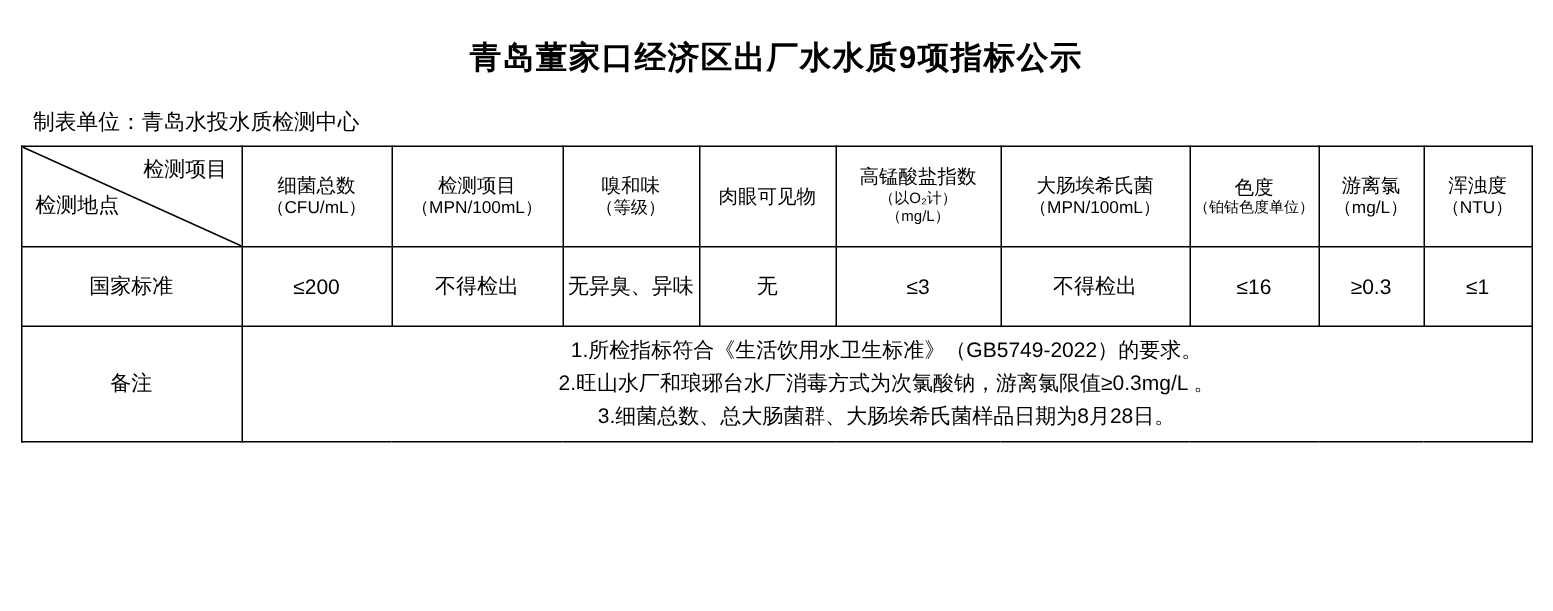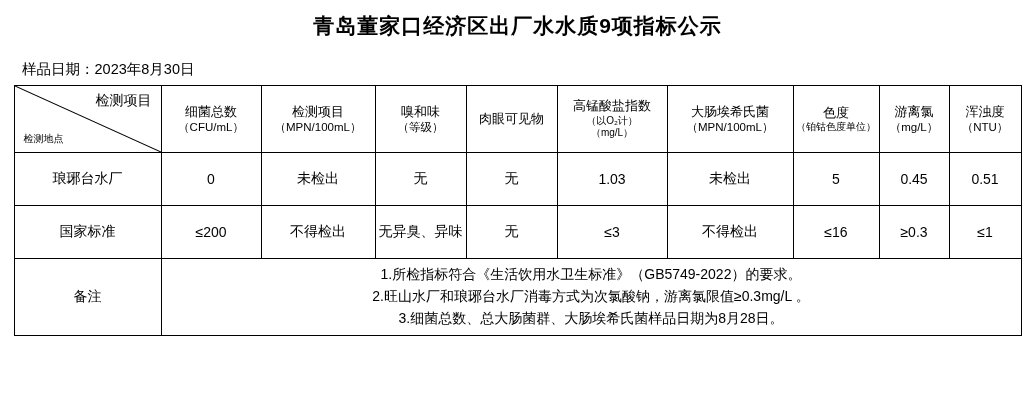--- a/index.html
+++ b/index.html
@@ -21,20 +21,21 @@
     box-sizing: border-box;
   }
   .title {
     text-align: center;
     font-size: 21px;
     font-weight: bold;
     letter-spacing: 1px;
     padding-top: 12px;
     padding-bottom: 2px;
     font-family: "Liberation Sans", "DejaVu Sans", sans-serif;
+    margin-top: 12px;
   }
   .meta-row {
     display: flex;
     justify-content: space-between;
     align-items: flex-end;
     padding: 18px 22px 6px 22px;
     font-size: 14.5px;
   }
   .meta-left, .meta-right {
     white-space: nowrap;
@@ -84,22 +85,22 @@
   }
   .corner .c-top {
     position: absolute;
     right: 9px;
     top: 6px;
     font-size: 14px;
   }
   .corner .c-bottom {
     position: absolute;
     left: 9px;
-    bottom: 6px;
-    font-size: 10px;
+    bottom: 18px;
+    font-size: 14px;
     font-family: Liberation Serif, serif;
   }
   .data-row td {
     height: 48px;
   }
   .row-label {
     font-size: 14.5px;
   }
   .remark-row td {
     vertical-align: middle;
@@ -119,21 +120,21 @@
   }
 </style>
 </head>
 <body>
 
 <div class="page">
 
   <div class="title">青岛董家口经济区出厂水水质9项指标公示</div>
 
   <div class="meta-row">
-    <div class="meta-right">样品日期：2023年8月30日</div>
+    <div class="meta-left">制表单位：青岛水投水质检测中心</div>
   </div>
 
   <table class="water">
     <colgroup>
       <col style="width:147px">
       <col style="width:100px">
       <col style="width:114px">
       <col style="width:91px">
       <col style="width:91px">
       <col style="width:110px">
@@ -184,32 +185,20 @@
           <span class="hdr-main">游离氯</span>
           <span class="hdr-sub">（mg/L）</span>
         </th>
         <th class="hdr-cell">
           <span class="hdr-main">浑浊度</span>
           <span class="hdr-sub">（NTU）</span>
         </th>
       </tr>
     </thead>
     <tbody>
-      <tr class="data-row">
-        <td class="row-label">琅琊台水厂</td>
-        <td>0</td>
-        <td>未检出</td>
-        <td>无</td>
-        <td>无</td>
-        <td>1.03</td>
-        <td>未检出</td>
-        <td>5</td>
-        <td>0.45</td>
-        <td>0.51</td>
-      </tr>
       <tr class="data-row">
         <td class="row-label">国家标准</td>
         <td>≤200</td>
         <td>不得检出</td>
         <td>无异臭、异味</td>
         <td>无</td>
         <td>≤3</td>
         <td>不得检出</td>
         <td>≤16</td>
         <td>≥0.3</td>

